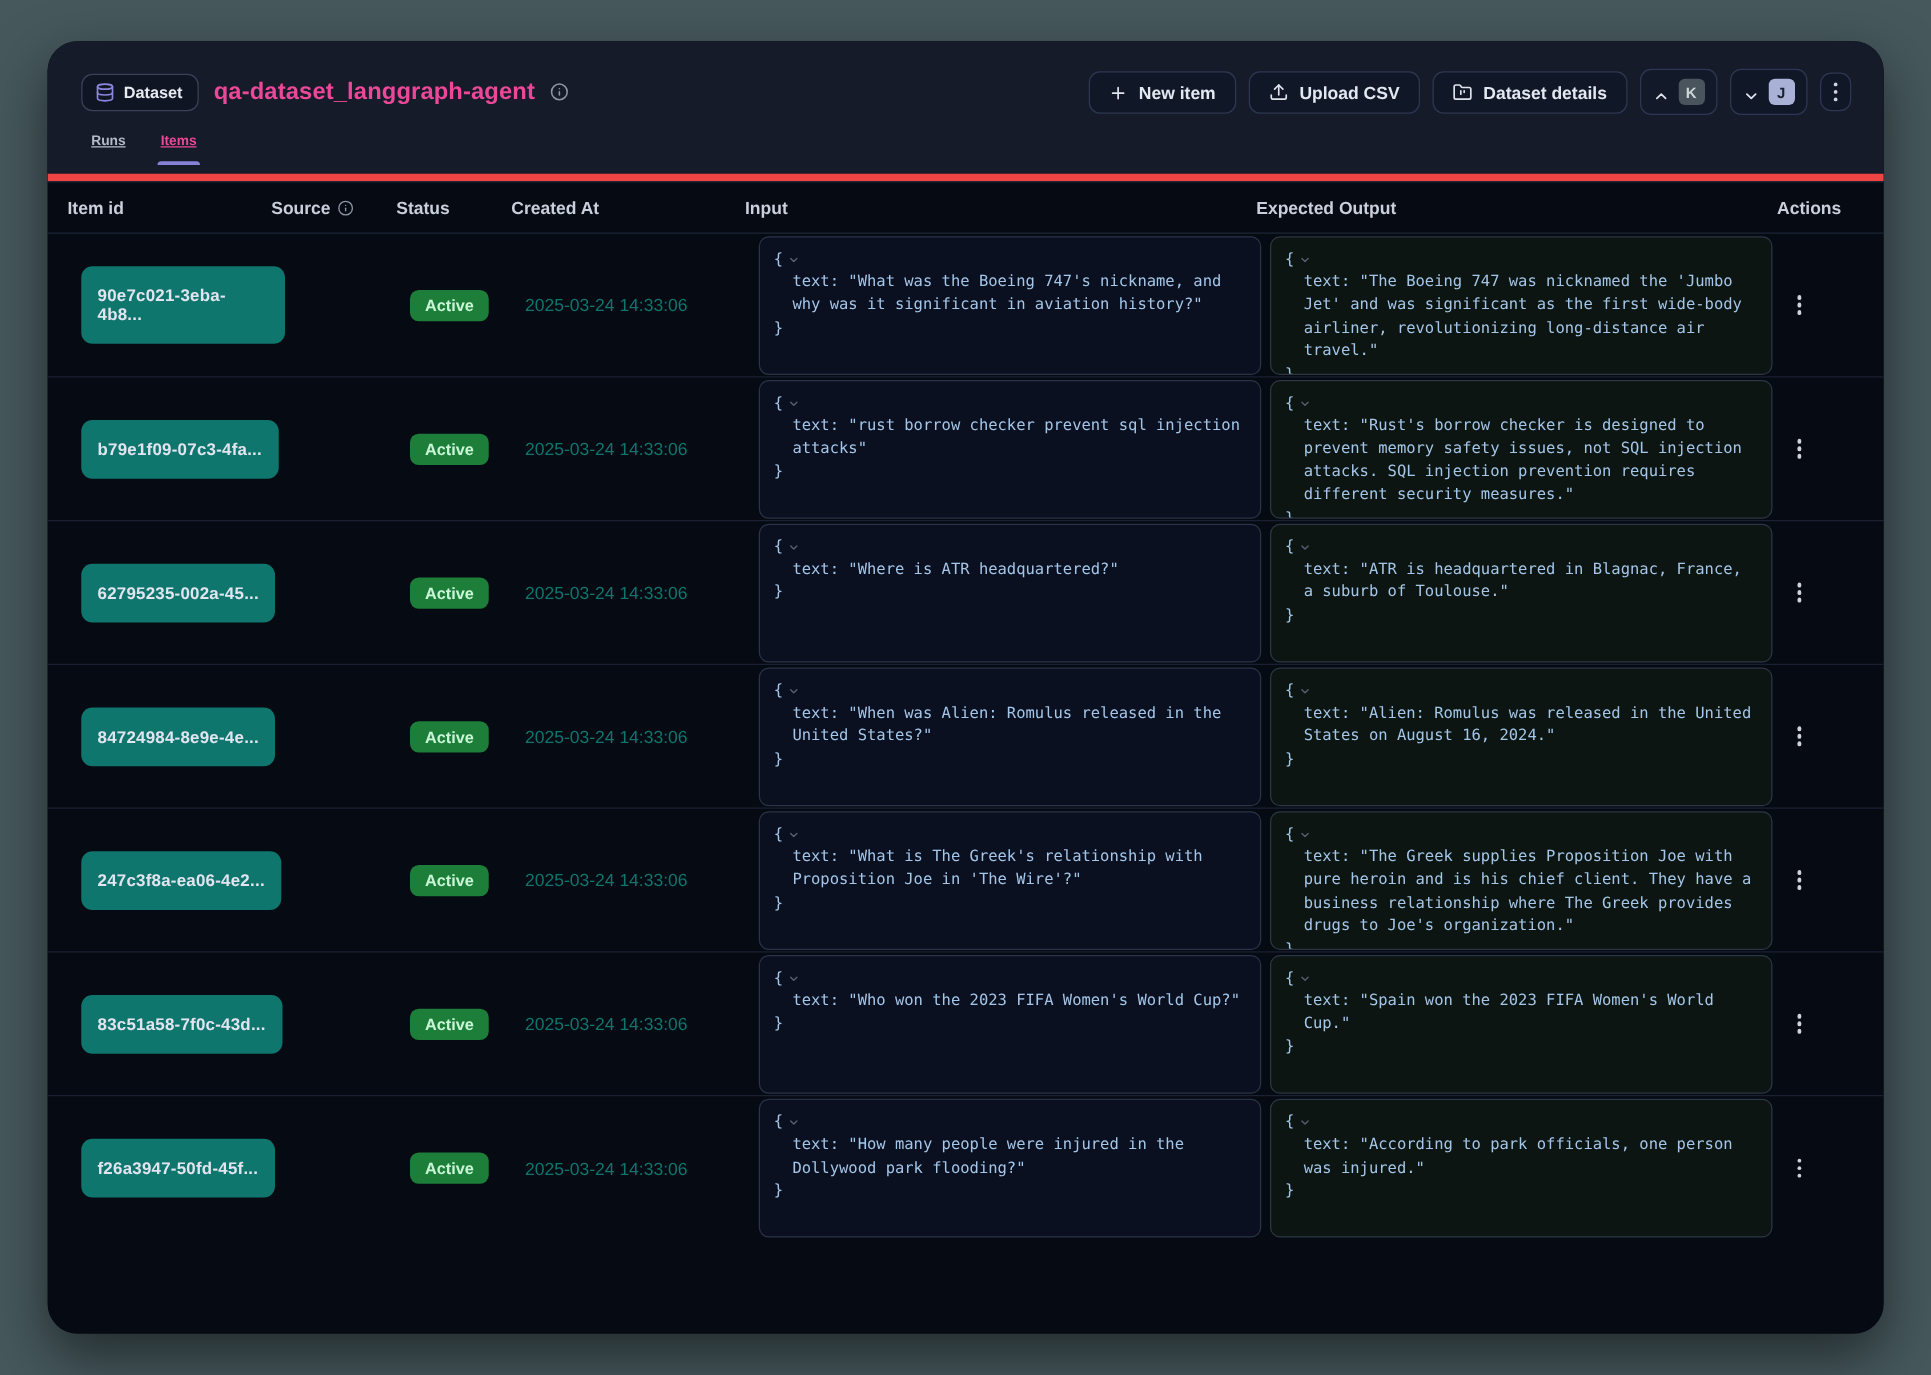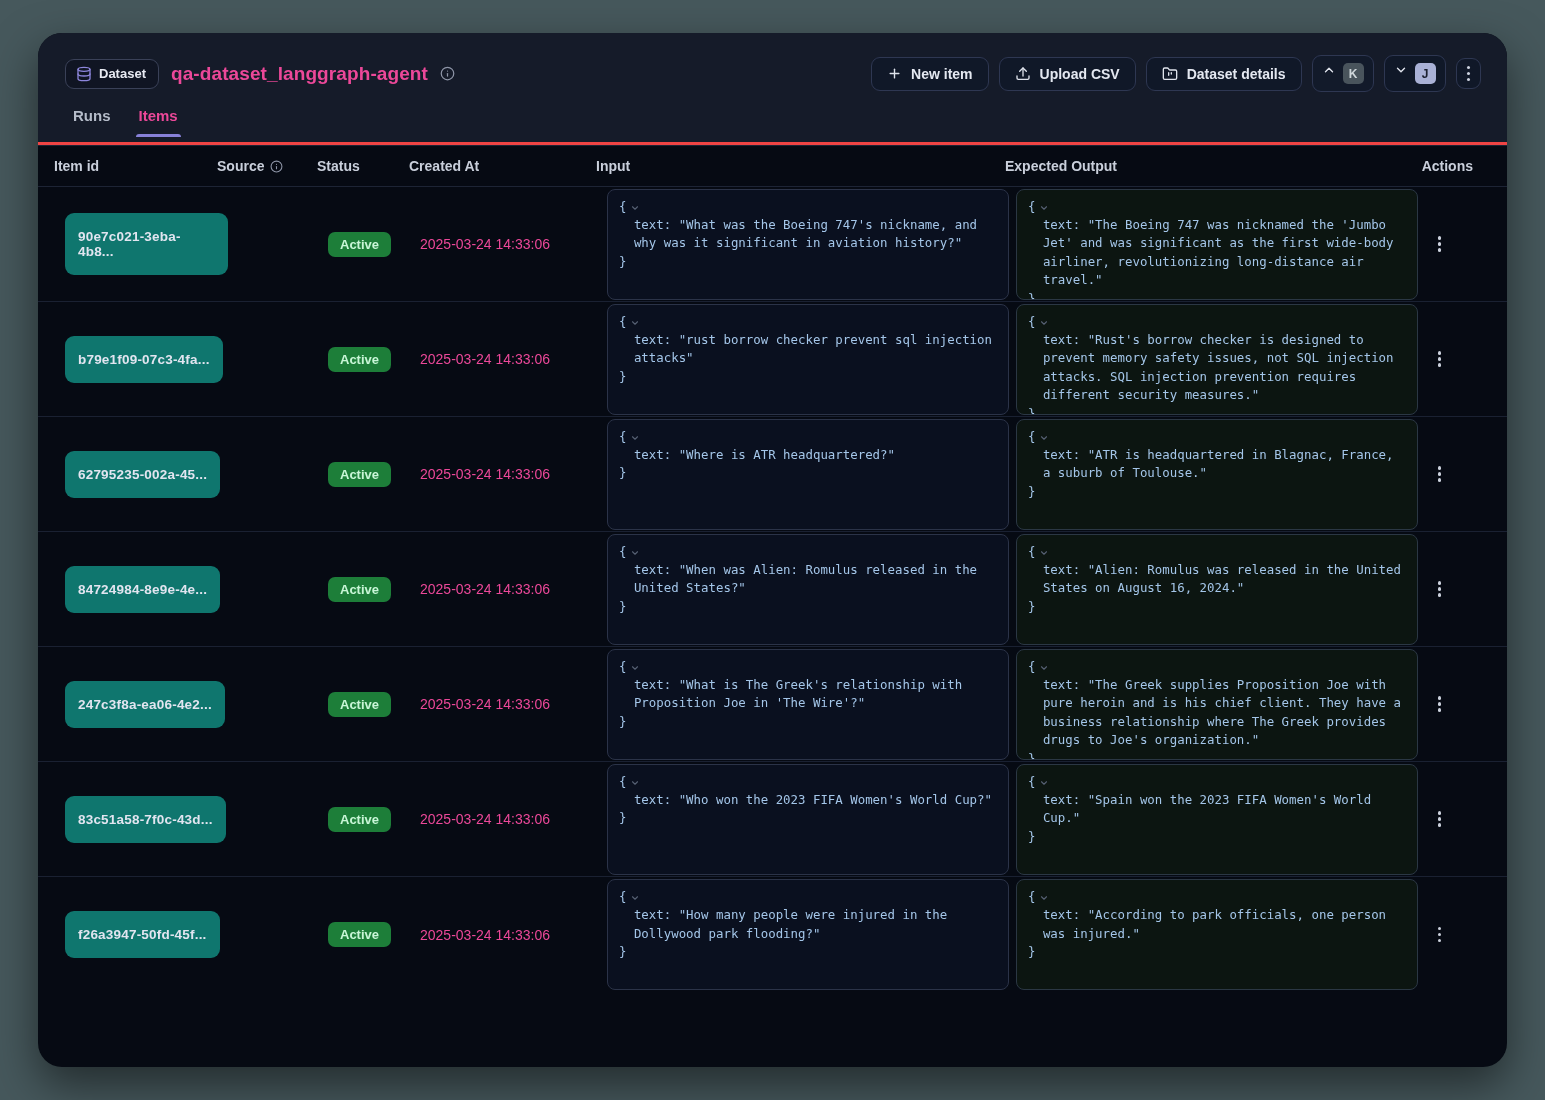--- a/index.html
+++ b/index.html
@@ -11,56 +11,56 @@
   }
   .panel {
     position:absolute; left:38px; top:33px; width:1469px; height:1034px;
     background:#060a13; border-radius:24px; overflow:hidden;
     box-shadow:0 18px 45px rgba(0,0,0,.5);
   }
 
   
   .panel-header {
     background:#151b29; height:112px; padding:22px 26px 0 27px;
-    border-bottom:3px solid #ef4444;
+    border-bottom:6px solid #ef4444;
   }
   .header-row { display:flex; align-items:center; justify-content:space-between; }
   .header-left { display:flex; align-items:center; gap:12px; }
   .entity-chip {
     display:inline-flex; align-items:center; gap:7px;
     border:1px solid #3a4158; background:#101523; border-radius:9px;
     padding:6px 12px 6px 10px; color:#e8eaf2; font-size:13px; font-weight:700;
   }
   .entity-chip svg { color:#8d86dc; }
   .page-title { font-size:19px; font-weight:700; color:#ec4899; letter-spacing:.1px; }
   .info-icon { color:#8d94a6; display:inline-flex; }
   .header-actions { display:flex; align-items:center; gap:10px; }
   .btn {
-    display:inline-flex; align-items:flex-start; gap:9px; cursor:pointer;
+    display:inline-flex; align-items:flex-end; gap:9px; cursor:pointer;
     background:#101828; border:1px solid #2e3752; border-radius:9px;
     padding:8px 15px; color:#e4e8f1; font-size:14px; font-weight:600;
     font-family:inherit;
   }
   .btn svg { color:#dfe3ec; }
   .btn-nav { padding:7px 9px; gap:7px; }
   .btn-nav.disabled { background:#121a2a; color:#8a92a4; }
   .key-badge {
     width:21px; height:21px; border-radius:5px; display:grid; place-items:center;
     font-size:12px; font-weight:700;
   }
   .key-k { background:#49545c; color:#cfd6da; }
   .key-j { background:#a9b1d6; color:#1b2030; }
   .btn-kebab { padding:7px 10px; }
   .kebab { display:flex; flex-direction:column; gap:2.5px; align-items:center; color:#cdd3df; }
   .kebab i { width:3.5px; height:3.5px; border-radius:50%; background:currentColor; }
 
   .tabs { display:flex; gap:28px; margin-top:15px; padding-left:8px; }
   .tab {
-    position:relative; font-size:15px; font-weight:600; color:#b5bcc9;
-    padding-bottom:13px; cursor:pointer;
+    position:relative; font-size:11px; font-weight:600; color:#b5bcc9;
+    padding-bottom:13px; cursor:pointer;text-decoration:underline;
   }
   .tab.active { color:#ec4899; }
   .tab.active::after {
     content:""; position:absolute; left:-3px; right:-3px; bottom:0; height:3px;
     border-radius:3px 3px 0 0; background:#8781d8;
   }
 
   
   .toolbar { display:flex; justify-content:flex-end; align-items:center; gap:10px; padding:14px 33px 13px 27px; }
   .columns-btn {
@@ -92,21 +92,21 @@
   .trow { height:115px; border-bottom:1px solid #1a2132; }
   .trow:last-child { border-bottom:none; }
   .id-badge {
     display:inline-block; background:#0f766e; color:#e2e5f0; border-radius:9px;
     padding:16px 13px; font-size:13.5px; font-weight:700; letter-spacing:.2px; cursor:pointer;
   }
   .status-badge {
     display:inline-block; background:#1d7e39; color:#c9f6d7; border-radius:7px;
     padding:5px 12px; font-size:13px; font-weight:700;
   }
-  .created-cell { color:#ec4899; font-size:14px; font-weight:500; }
+  .created-cell { color:#0f766e; font-size:14px; font-weight:500; }
   .cell-code { height:100%; display:flex; align-items:center; }
   .code-box {
     width:402px; height:111px; overflow:hidden; border-radius:8px;
     border:1px solid #2b3348; padding:8px 11px;
     font-family:"DejaVu Sans Mono","Liberation Mono",monospace;
     font-size:12.4px; line-height:18.4px; color:#a4c6e9; cursor:pointer;
   }
   .input-box { background:#0a101f; }
   .expected-box { background:#0c1511; border-color:#2b3744; }
   .code-open { display:flex; align-items:center; gap:4px; }

